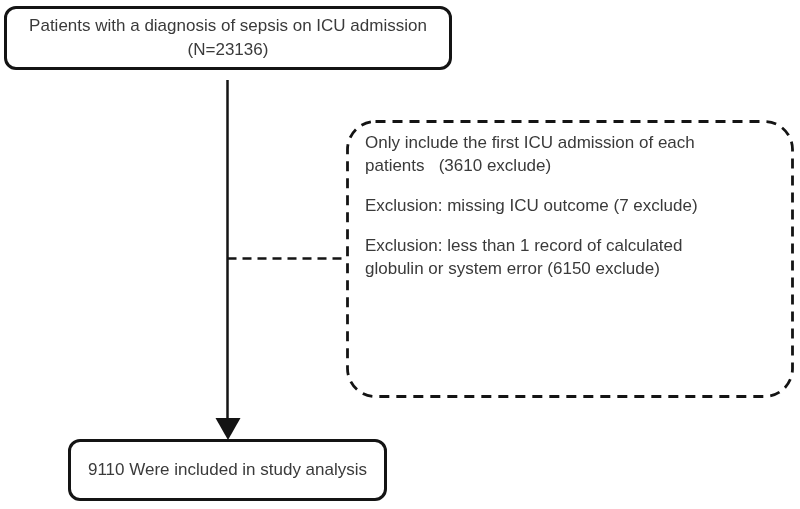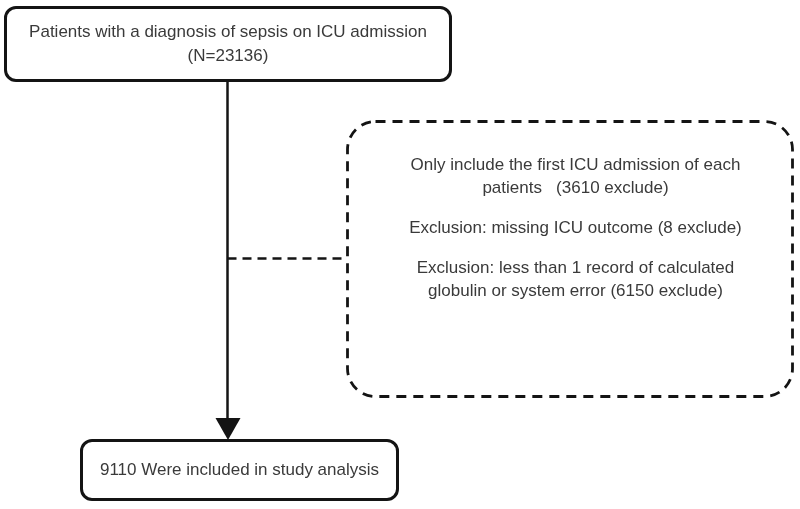--- a/index.html
+++ b/index.html
@@ -31,49 +31,48 @@
     border-radius: 12px;
     background: #ffffff;
     display: flex;
     align-items: center;
     justify-content: center;
   }
   .top-box {
     left: 4px;
     top: 6px;
     width: 448px;
-    height: 76px;
+    height: 64px;
   }
   .top-box .box-text {
     font-size: 17px;
     line-height: 24px;
     text-align: center;
     white-space: pre-line;
   }
   .bottom-box {
-    left: 80px;
+    left: 68px;
     top: 439px;
     width: 319px;
     height: 62px;
   }
   .bottom-box .box-text {
     font-size: 17px;
     line-height: 22px;
     text-align: center;
     white-space: pre-line;
   }
   .exclusion-content {
     position: absolute;
     box-sizing: border-box;
     left: 346px;
-    top: 130px;
+    top: 108px;
     width: 448px;
     height: 278px;
     padding: 23px 8px 0 19px;
-    text-align: center;
   }
   .exclusion-item {
     font-size: 17px;
     line-height: 23px;
     margin: 0 0 17px 0;
     white-space: pre-wrap;
   }
 </style>
 </head>
 <body>
@@ -88,21 +87,21 @@
   </svg>
 
   <div class="box top-box">
     <div class="box-text">Patients with a diagnosis of sepsis on ICU admission
 (N=23136)</div>
   </div>
 
   <div class="exclusion-content">
     <div class="exclusion-item">Only include the first ICU admission of each
 patients   (3610 exclude)</div>
-    <div class="exclusion-item">Exclusion: missing ICU outcome (8 exclude)</div>
+    <div class="exclusion-item">Exclusion: missing ICU outcome (7 exclude)</div>
     <div class="exclusion-item">Exclusion: less than 1 record of calculated
 globulin or system error (6150 exclude)</div>
   </div>
 
   <div class="box bottom-box">
     <div class="box-text">9110 Were included in study analysis</div>
   </div>
 
 </div>
 

